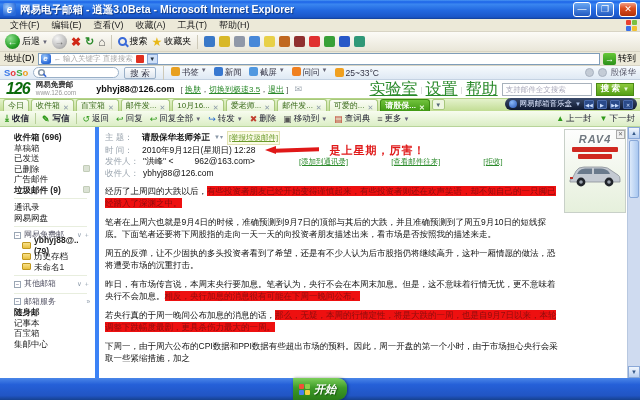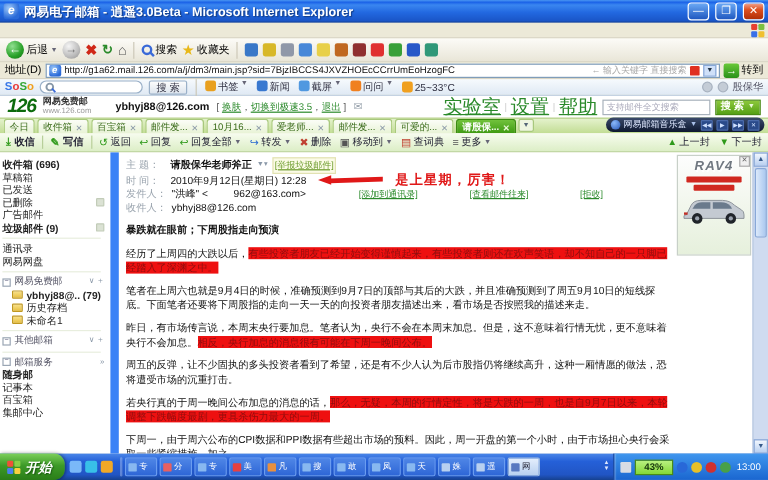--- a/index.html
+++ b/index.html
@@ -101,21 +101,21 @@
 .g-blue{color:#2a6ad0;}
 .g-red{color:#c04030;}
 .g-dark{color:#555;}
 .vsep{width:1px;height:11px;background:#b8cf9a;}
 .action{display:flex;align-items:center;gap:2px;white-space:nowrap;}
 .navmail{margin-left:auto;display:flex;align-items:center;gap:8px;font-size:8.5px;}
 .arrglyph{font-size:8px;color:#2f9a1a;}
 
 
 .content{top:127px;bottom:22px;background:#fff;}
-.sidebar{position:absolute;left:0;top:0;bottom:0;width:99px;border-right:7px solid #3b82f6;padding:5px 0 0 2px;overflow:hidden;}
+.sidebar{position:absolute;left:0;top:0;bottom:0;width:99px;border-right:4px solid #3b82f6;padding:5px 0 0 14px;overflow:hidden;}
 .side-item{height:10.5px;line-height:10.5px;font-size:8.5px;color:#222;display:flex;align-items:center;gap:3px;cursor:pointer;}
 .side-item.bold{font-weight:bold;}
 .side-sep{height:1px;background:#e8eede;margin:3px 8px 3px 0;}
 .side-group{height:10.5px;line-height:10.5px;font-size:8px;color:#556;display:flex;align-items:center;gap:3px;}
 .side-group .ctrl{margin-left:auto;margin-right:5px;color:#8a98a8;font-size:6.5px;}
 .minus-ic{width:7px;height:7px;border:1px solid #9aa6b4;font-size:6px;line-height:5px;text-align:center;color:#557;background:#fff;flex:none;}
 .folder-ic{width:9px;height:7px;background:linear-gradient(#f8e088,#e8c040);border:1px solid #c09820;border-radius:1px;flex:none;}
 .trail-ic{margin-left:auto;margin-right:5px;width:7px;height:7px;background:#dbe2d4;border:1px solid #c2ccb8;border-radius:1px;flex:none;}
 
 .main{position:absolute;left:100px;top:0;right:76px;bottom:0;padding:4px 3px 0 5px;font-size:8.5px;color:#111;overflow:hidden;}
@@ -142,21 +142,21 @@
 .ad-bar.short{margin:2px 13px 0;}
 .ad-car{display:block;margin:3px auto 0;}
 
 .vscroll{position:absolute;right:0;top:0;bottom:0;width:13px;background:#cfdbf0;border-left:1px solid #b8c8e0;}
 .vs-btn{position:absolute;left:0;right:0;height:12px;background:linear-gradient(#f2f7fe,#b8cff0);border:1px solid #8aa8d8;color:#35598a;font-size:6px;text-align:center;line-height:10px;}
 .vs-btn.up{top:0;}
 .vs-btn.down{bottom:0;}
 .vs-thumb{position:absolute;left:1px;right:1px;top:13px;height:58px;background:linear-gradient(90deg,#dce9fa,#aac8f0);border:1px solid #88a8d8;border-radius:2px;}
 
 
-.taskbar{bottom:0;height:22px;background:linear-gradient(#4a86e8,#2560d8 30%,#2155c4 80%,#16418f);display:flex;align-items:center;}
+.taskbar{bottom:0;height:22px;background:linear-gradient(#4a86e8,#2560d8 30%,#2155c4 80%,#16418f);display:flex;align-items:center;flex-direction:column;}
 .start-btn{height:22px;padding:0 11px 0 6px;background:linear-gradient(#7ccf5a,#3d9a28 45%,#2a7d18);border-radius:0 9px 9px 0;display:flex;align-items:center;gap:4px;color:#fff;font-weight:bold;font-style:italic;font-size:11px;text-shadow:1px 1px 1px #1a5a10;box-shadow:1px 0 3px rgba(0,0,0,.45);flex:none;}
 .flag-sm{width:11px;height:11px;display:grid;grid-template-columns:5px 5px;grid-template-rows:5px 5px;gap:1px;}
 .flag-sm i{display:block;border-radius:1px;}
 .flag-sm i:nth-child(1){background:#f05038;}
 .flag-sm i:nth-child(2){background:#8ad048;}
 .flag-sm i:nth-child(3){background:#4a80f0;}
 .flag-sm i:nth-child(4){background:#f8d040;}
 .ql{display:flex;align-items:center;gap:3px;margin:0 4px;flex:none;}
 .ql-ic{width:10px;height:10px;border-radius:2px;}
 .tb-sep2{width:2px;height:16px;background:rgba(255,255,255,.28);border-radius:1px;margin:0 2px;flex:none;}
@@ -178,20 +178,28 @@
 
   <div class="band titlebar">
     <span class="ie-mini">e</span>
     <span class="title-text">网易电子邮箱 - 逍遥3.0Beta - Microsoft Internet Explorer</span>
     <span class="win-btn">—</span>
     <span class="win-btn">❐</span>
     <span class="win-btn close">✕</span>
   </div>
 
   <div class="band menubar">
+    <span class="menu-items" id="menu-items">
+        <span class="menu-item">文件(F)</span>
+        <span class="menu-item">编辑(E)</span>
+        <span class="menu-item">查看(V)</span>
+        <span class="menu-item">收藏(A)</span>
+        <span class="menu-item">工具(T)</span>
+        <span class="menu-item">帮助(H)</span>
+      </span>
     <span class="winflag">
         <i></i>
         <i></i>
         <i></i>
         <i></i>
       </span>
   </div>
 
   <div class="band ietoolbar">
     <span class="tbtn">
@@ -225,21 +233,20 @@
         <span class="tb-plug" style="background: rgb(56, 160, 56);"></span>
         <span class="tb-plug" style="background: rgb(40, 88, 200);"></span>
         <span class="tb-plug" style="background: rgb(48, 152, 120);"></span>
       </span>
   </div>
 
   <div class="band addressbar">
     <span>地址(D)</span>
     <span class="addr-box">
       <span class="ie-mini" style="width:10px;height:10px;line-height:10px;font-size:8px;">e</span>
-      <span class="addr-url">http://g1a62.mail.126.com/a/j/dm3/main.jsp?sid=7BjzIBCCS4JXVZHOEcCCrrUmEoHzogFC</span>
       <span class="addr-hint">← 输入关键字 直接搜索</span>
       <span class="addr-redicon"></span>
       <span class="addr-caret">▼</span>
     </span>
     <span class="go-btn">
       <span class="go-icon">→</span>
       <span>转到</span>
     </span>
   </div>
 
@@ -512,25 +519,24 @@
             <span class="flink">[添加到通讯录]</span>
             <span class="flink">[查看邮件往来]</span>
             <span class="flink">[拒收]</span>
           </span>
       </div>
       <div class="frow">
         <span class="flabel">收件人：</span>
         <span>ybhyj88@126.com</span>
       </div>
       <div class="mail-body" id="mail-body">
-          <div class="body-title">暴跌就在眼前；下周股指走向预演</div>
           <div class="body-p"><span>经历了上周四的大跌以后，</span><span class="red-hl">有些投资者朋友已经开始变得谨慎起来，有些投资者则还在欢声笑语，却不知自己的一只脚已经踏入了深渊之中。</span></div>
           <div class="body-p"><span>笔者在上周六也就是9月4日的时候，准确预测到9月7日的顶部与其后的大跌，并且准确预测到了周五9月10日的短线探底。下面笔者还要将下周股指的走向一天一天的向投资者朋友描述出来，看市场是否按照我的描述来走。</span></div>
+          <div class="body-p"><span>周五的反弹，让不少固执的多头投资者看到了希望，还是有不少人认为后市股指仍将继续高升，这种一厢情愿的做法，恐将遭受市场的沉重打击。</span></div>
           <div class="body-p"><span>昨日，有市场传言说，本周末央行要加息。笔者认为，央行不会在本周末加息。但是，这不意味着行情无忧，更不意味着央行不会加息。</span><span class="red-hl">相反，央行加息的消息很有可能在下周一晚间公布。</span></div>
-          <div class="body-p"><span>周五的反弹，让不少固执的多头投资者看到了希望，还是有不少人认为后市股指仍将继续高升，这种一厢情愿的做法，恐将遭受市场的沉重打击。</span></div>
           <div class="body-p"><span>若央行真的于周一晚间公布加息的消息的话，</span><span class="red-hl">那么，无疑，本周的行情定性，将是大跌的一周，也是自9月7日以来，本轮调整下跌幅度最剧，更具杀伤力最大的一周。</span></div>
           <div class="body-p"><span>下周一，由于周六公布的CPI数据和PPI数据有些超出市场的预料。因此，周一开盘的第一个小时，由于市场担心央行会采取一些紧缩措施，加之</span></div>
         </div>
     </div>
 
     <div class="ad">
       <span class="ad-close">✕</span>
       <div class="ad-brand">RAV4</div>
       <div class="ad-bar"></div>
       <div class="ad-bar short"></div>

